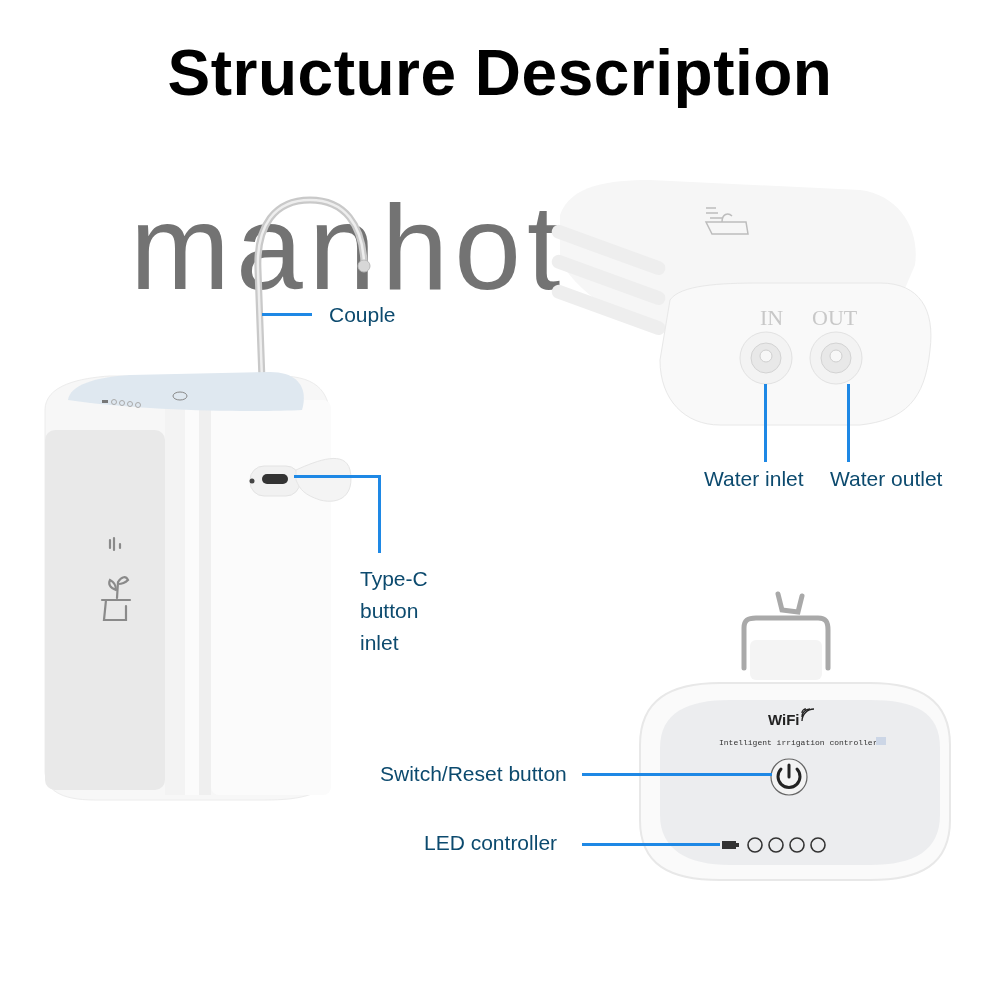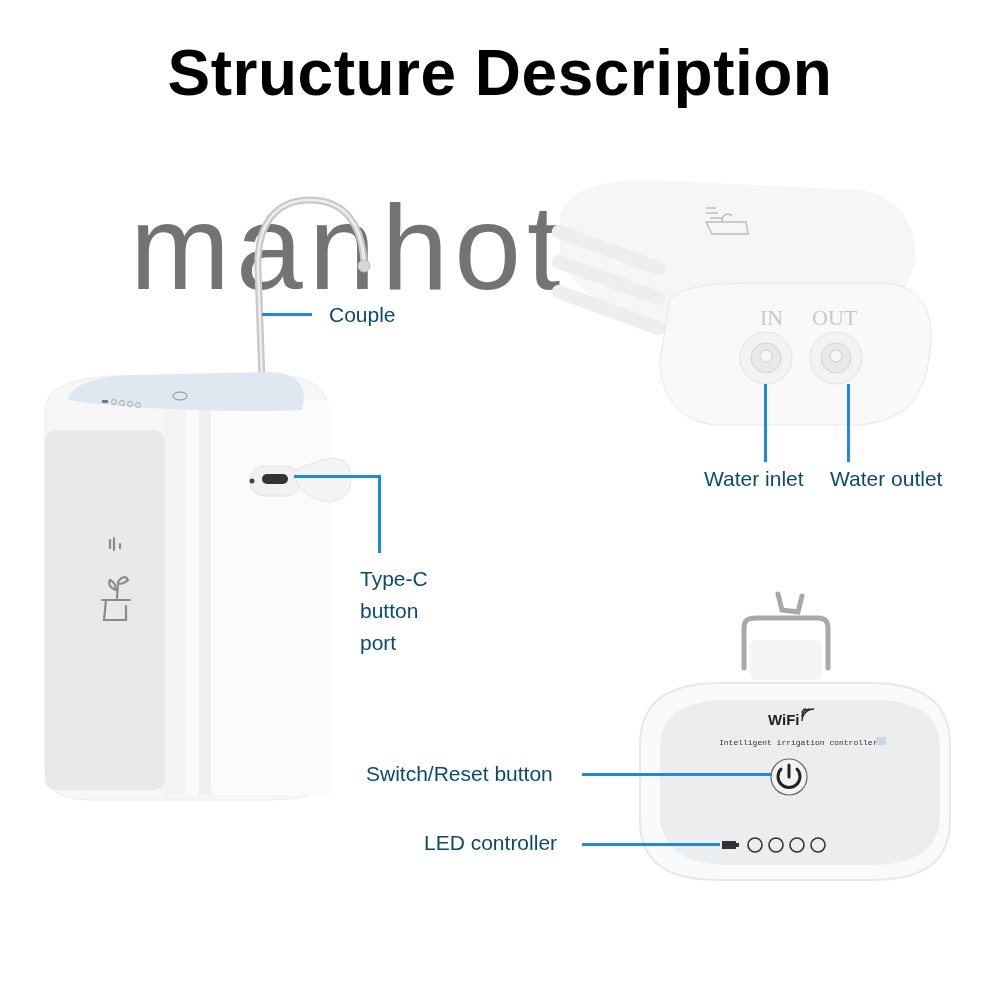--- a/index.html
+++ b/index.html
@@ -62,21 +62,21 @@
   </g>
 </svg>
 
 <div class="abs line" style="left:262px; top:313px; width:50px; height:3px;"></div>
 <div class="abs label" style="left:329px; top:299px;">Couple</div>
 
 <div class="abs line" style="left:294px; top:475px; width:86px; height:3px;"></div>
 <div class="abs line" style="left:378px; top:475px; width:3px; height:78px;"></div>
 <div class="abs label" style="left:360px; top:563px;text-align:right;">Type-C</div>
 <div class="abs label" style="left:360px; top:595px;">button</div>
-<div class="abs label" style="left:360px; top:627px;">port</div>
+<div class="abs label" style="left:360px; top:627px;">inlet</div>
 
 <svg style="left:0; top:0;" width="1000" height="1000">
   <path d="M560,215 C570,185 610,180 650,180 L860,190 C900,195 920,230 915,265 L900,300 L680,330 C640,330 580,300 560,260 Z" fill="#f6f6f6"></path>
   <g fill="#eeeeee">
     <rect x="548" y="240" width="120" height="14" rx="7" transform="rotate(20 600 250)"></rect>
     <rect x="548" y="270" width="120" height="14" rx="7" transform="rotate(20 600 280)"></rect>
     <rect x="548" y="300" width="120" height="14" rx="7" transform="rotate(20 600 310)"></rect>
   </g>
   <path d="M670,300 C680,285 720,283 760,283 L880,283 C920,283 935,310 930,350 C925,400 905,420 860,425 L720,425 C685,425 660,400 660,360 Z" fill="#f9f9f9" stroke="#e8e8e8"></path>
   <text x="760" y="325" font-family="Liberation Serif, serif" font-size="22" fill="#c8c8c8">IN</text>
@@ -131,15 +131,15 @@
     <path d="M802,713 A4,4 0 0 1 806,709"></path>
     <path d="M802,717 A8,8 0 0 1 810,709"></path>
     <path d="M802,721 A12,12 0 0 1 814,709"></path>
   </g>
   <text x="768" y="725" font-family="Liberation Sans, sans-serif" font-size="15" font-weight="bold" fill="#222">WiFi</text>
   <text x="719" y="745" font-family="Liberation Mono, monospace" font-size="8" fill="#333">Intelligent irrigation controller</text>
   <rect x="876" y="737" width="10" height="8" fill="#ccd6e6"></rect>
 </svg>
 
 <div class="abs line" style="left:582px; top:773px; width:190px; height:3px;"></div>
-<div class="abs label" style="left:366px; top:758px;">Switch/Reset button</div>
+<div class="abs label" style="left:380px; top:758px;">Switch/Reset button</div>
 <div class="abs line" style="left:582px; top:843px; width:138px; height:3px;"></div>
 <div class="abs label" style="left:424px; top:827px;">LED controller</div>
 
 </body></html>

